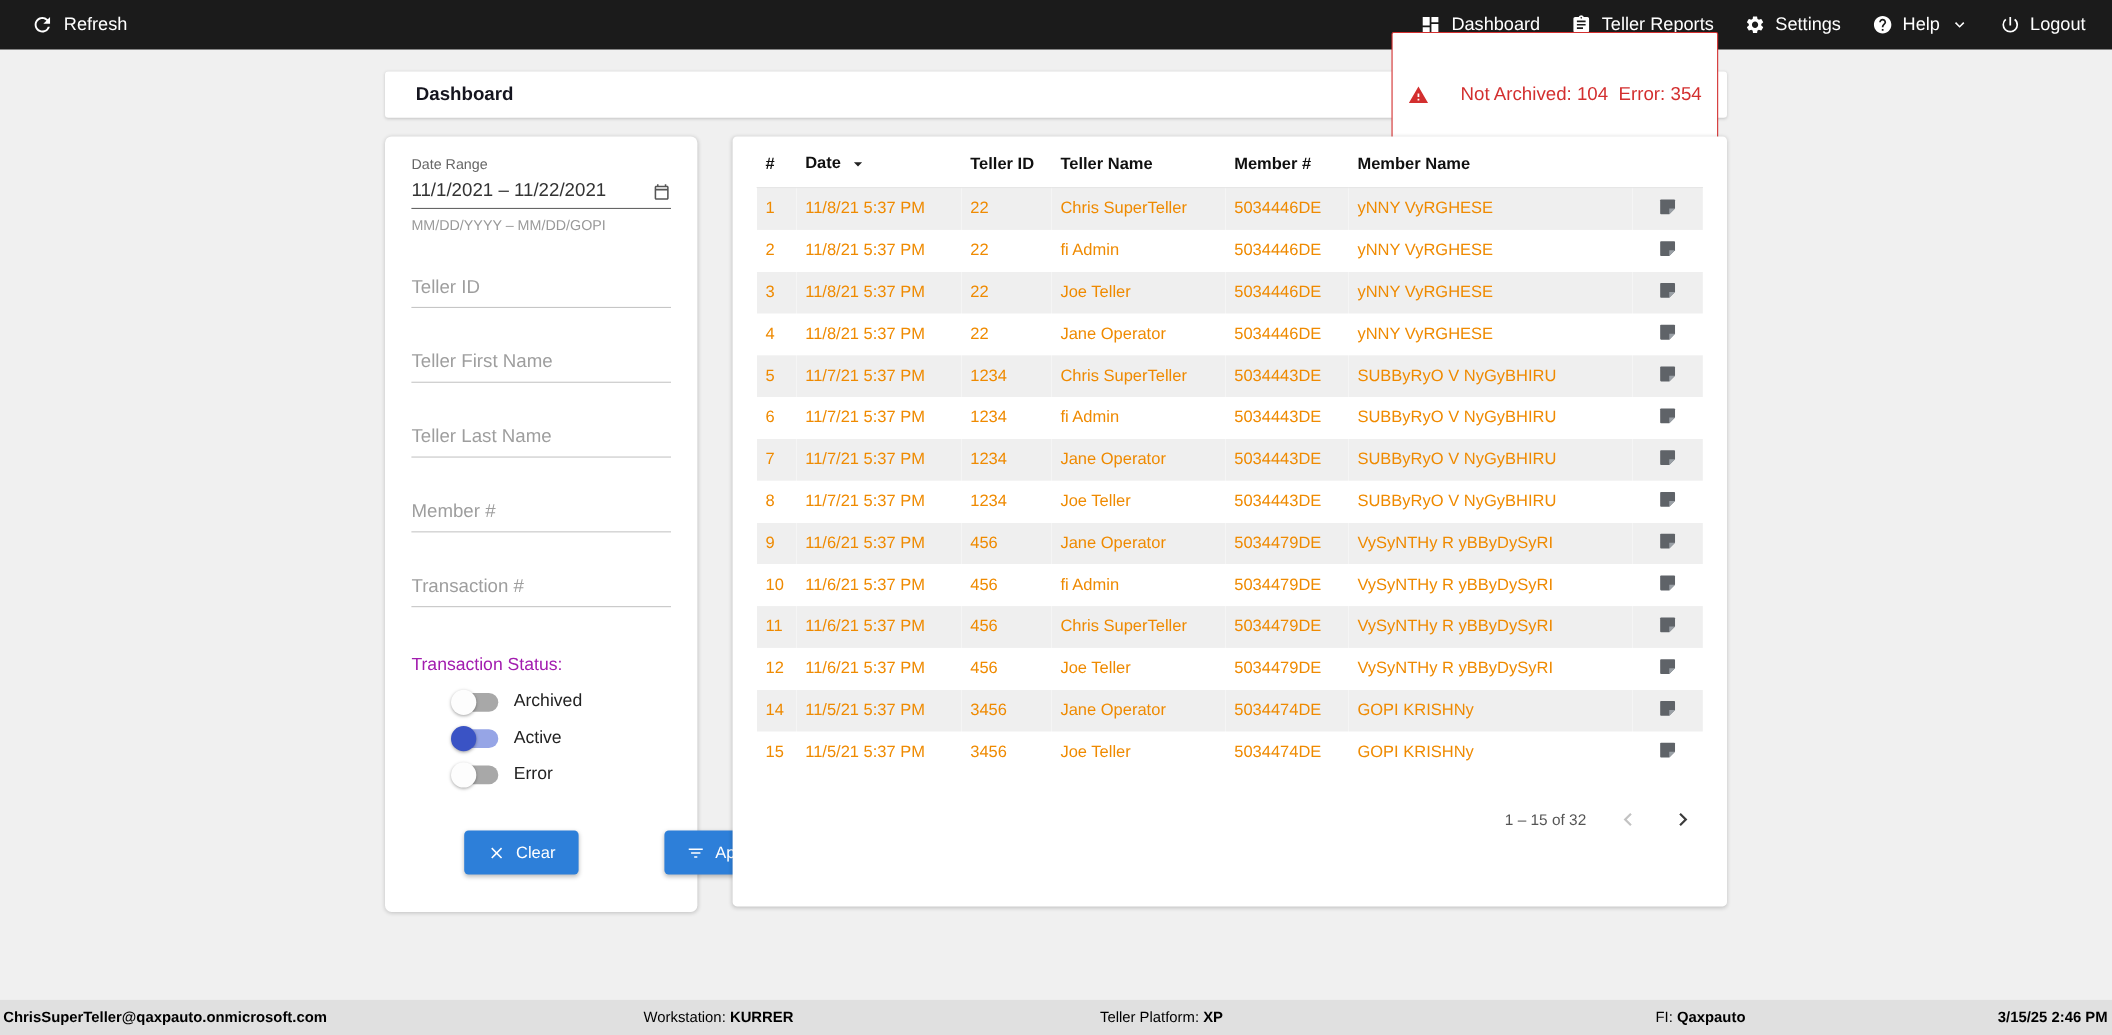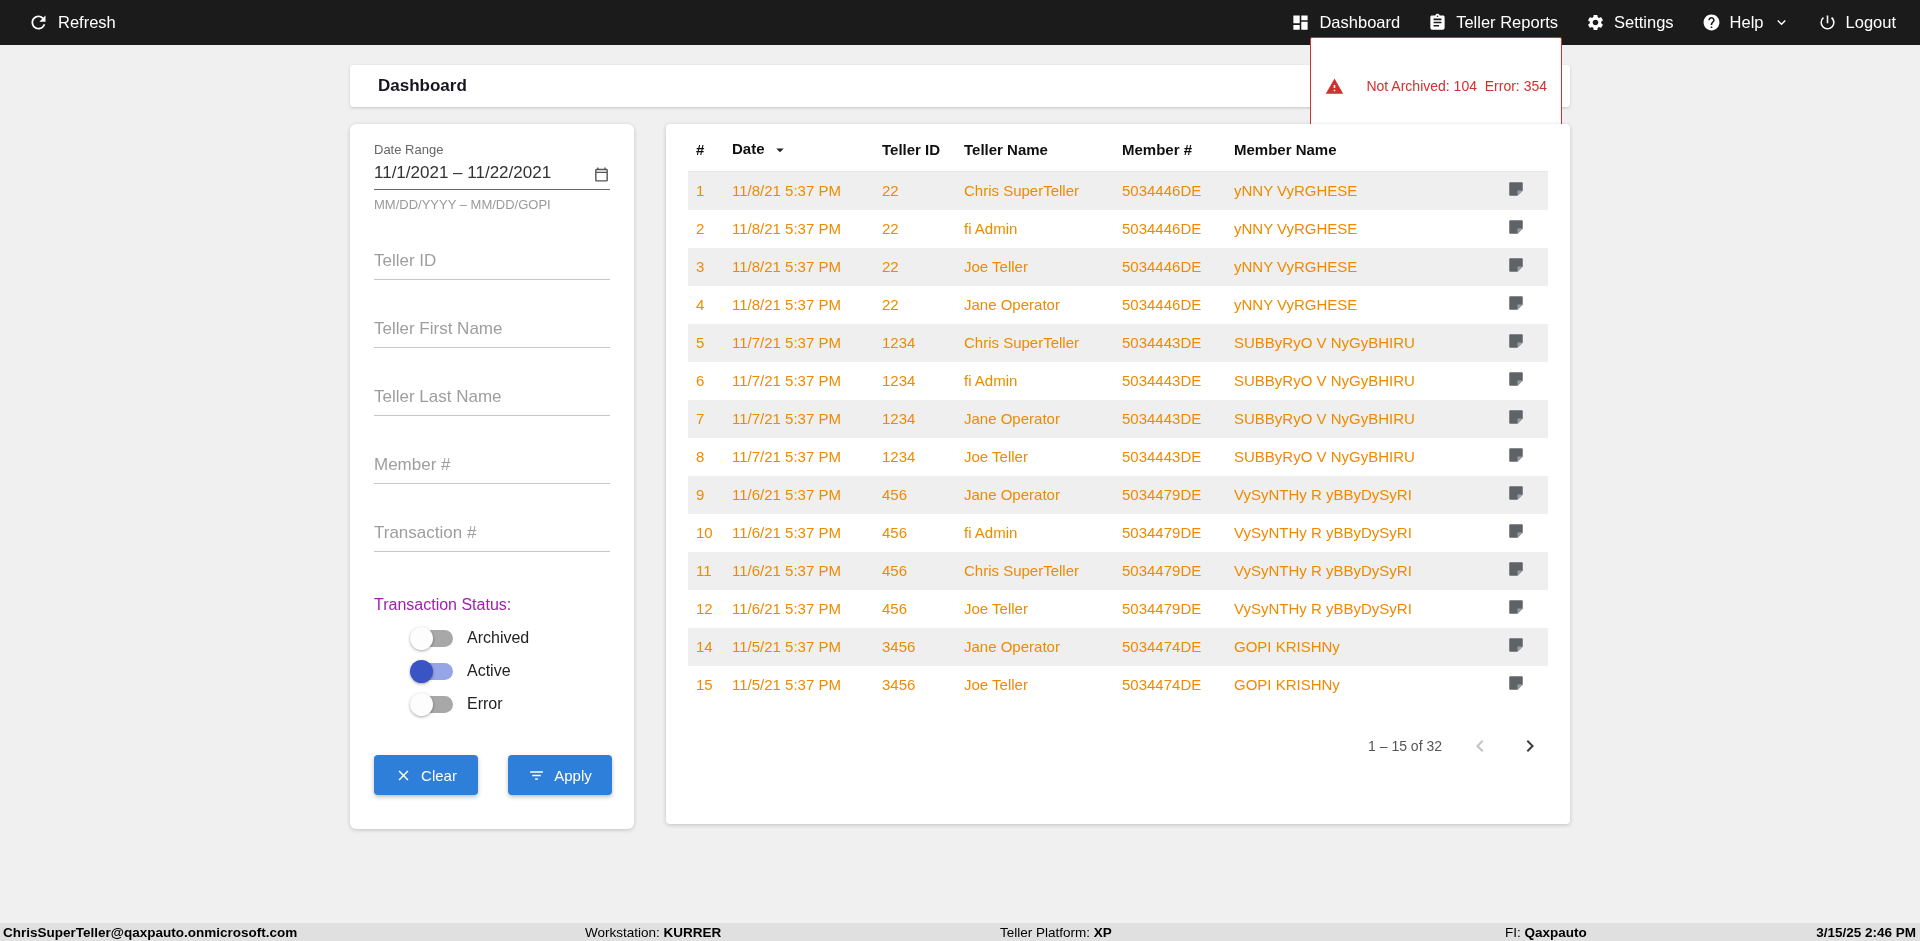--- a/index.html
+++ b/index.html
@@ -30,21 +30,21 @@
   .page-header {
     height:42px; background:#fff; border-radius:3px;
     box-shadow:0 1px 3px rgba(0,0,0,.18);
     display:flex; align-items:center; justify-content:space-between;
     padding:0 8px 0 28px; margin-bottom:17px;
   }
   .page-header h1 { font-size:17px; font-weight:bold; color:#15151f; }
   .alert-badge {
     display:flex; align-items:center; gap:10px;
     border:1px solid var(--alert,#d32f2f); color:var(--alert,#d32f2f);
-    background:#fff; padding:7px 14px; font-size:14px; border-radius:2px; cursor:pointer;
+    background:#fff; padding:7px 14px; font-size:17px; border-radius:2px; cursor:pointer;
   }
   .alert-badge span { white-space:pre; }
 
   .content-row { display:flex; gap:32px; align-items:flex-start; }
 
   
   .filter-card {
     width:284px; background:#fff; border-radius:6px;
     box-shadow:0 1px 4px rgba(0,0,0,.2);
     padding:18px 24px 16px; height:705px; flex:none;
@@ -77,21 +77,21 @@
   }
   .switch.on { background:var(--toggle-on-track,#96a5e6); }
   .switch.on::after { background:var(--toggle-on,#3a53c5); }
   .toggle-label { font-size:16px; color:#222; }
 
   .btn-row { display:flex; gap:30px; margin-top:42px; }
   .btn {
     display:inline-flex; align-items:center; justify-content:center; gap:9px;
     min-width:104px; height:40px; background:var(--accent,#2d7fd9); color:#fff;
     border:none; border-radius:4px; font-size:15px; font-family:inherit;
-    box-shadow:0 2px 4px rgba(0,0,0,.25); cursor:pointer;
+    box-shadow:0 2px 4px rgba(0,0,0,.25); cursor:pointer;margin-left:48px;
   }
 
   
   .table-card {
     flex:1; background:#fff; border-radius:4px;
     box-shadow:0 1px 4px rgba(0,0,0,.2);
     padding:2px 22px 20px; min-height:700px;
   }
   table { width:100%; border-collapse:collapse; table-layout:fixed; }
   thead th {
@@ -111,21 +111,21 @@
   .pagination {
     display:flex; align-items:center; justify-content:flex-end; gap:26px;
     margin-top:30px; padding-right:6px; color:#555; font-size:14px;
   }
   .page-chevron { width:24px; height:24px; display:flex; align-items:center; justify-content:center; cursor:pointer; }
   .page-chevron.prev { color:#c3c3c3; }
   .page-chevron.next { color:#3c3c3c; }
 
   
   .statusbar {
-    position:absolute; left:0; right:0; bottom:0; height:18px;
+    position:absolute; left:0; right:0; bottom:0; height:32px;
     background:#e0e0e0; font-size:13.5px; color:#000;
   }
   .seg { position:absolute; top:50%; transform:translateY(-50%); white-space:nowrap; }
   .seg b { font-weight:bold; }
   .seg-email { left:3px; font-weight:bold; }
   .seg-workstation { left:585px; }
   .seg-platform { left:1000px; }
   .seg-fi { left:1471px;margin-left:34px; }
   .seg-time { right:4px; font-weight:bold; }
 </style>

